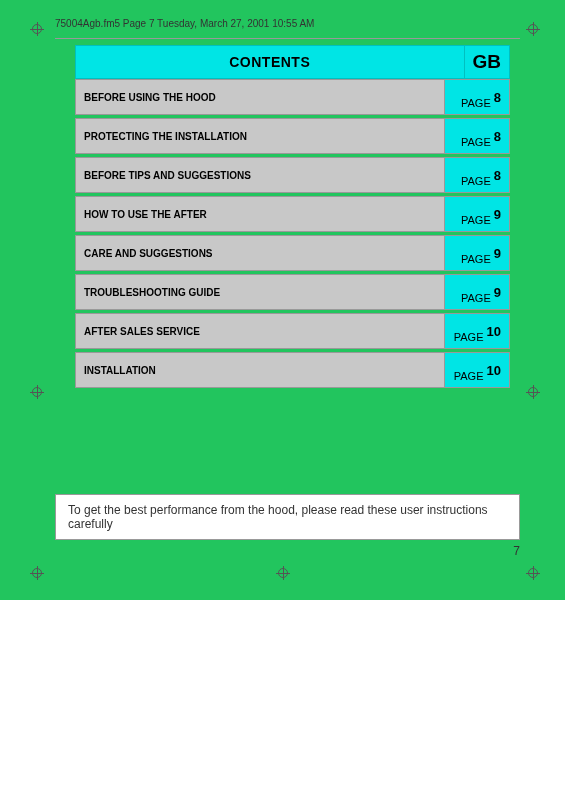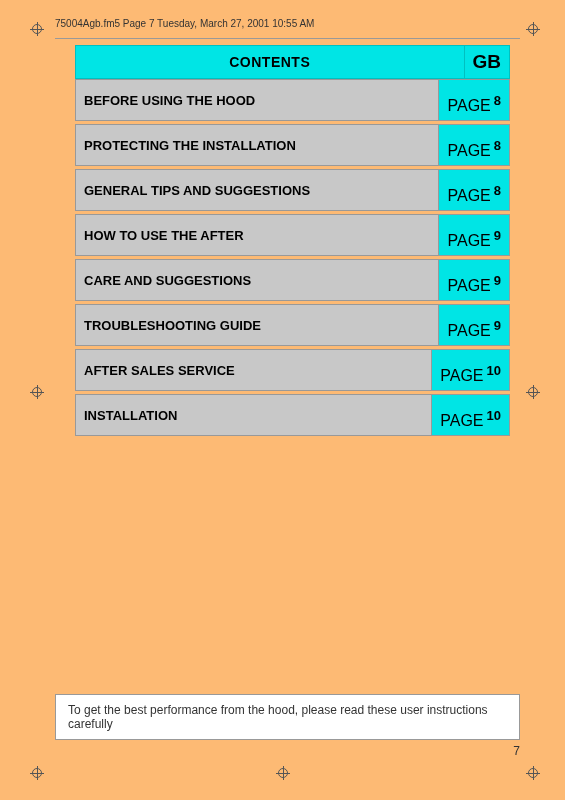--- a/index.html
+++ b/index.html
@@ -8,22 +8,22 @@
       width: 565px;
       height: 800px;
       background: #ffffff;
       font-family: Arial, Helvetica, sans-serif;
       position: relative;
       overflow: hidden;
     }
 
     .page-container {
       width: 565px;
-      height: 800px;
-      background: #fdba74;
+      height: 600px;
+      background: #22c55e;
       position: relative;
     }
 
     
     .header-bar {
       position: absolute;
       top: 18px;
       left: 55px;
       right: 30px;
       font-size: 10px;
@@ -107,40 +107,40 @@
     .toc-item {
       display: flex;
       align-items: stretch;
       margin-bottom: 3px;
       border: 1px solid #999;
     }
     .toc-label {
       background: #c8c8c8;
       flex: 1;
       padding: 5px 8px;
-      font-size: 13px;
+      font-size: 10px;
       font-weight: bold;
       color: #000;
       display: flex;
       align-items: center;
     }
     .toc-page {
       background: #00e5e5;
       padding: 5px 8px;
       font-size: 11px;
       font-weight: bold;
       color: #000;
       display: flex;
       align-items: center;
       justify-content: flex-end;
       min-width: 65px;
       border-left: 1px solid #999;
     }
     .toc-page .page-word {
-      font-size: 16px;
+      font-size: 11px;
       font-weight: normal;
       margin-right: 3px;
       margin-top: 12px;
     }
     .toc-page .page-num {
       font-size: 13px;
       font-weight: bold;
     }
 
     
@@ -234,21 +234,21 @@
       </div>
     </div>
         <div class="toc-item">
       <div class="toc-label">PROTECTING THE INSTALLATION</div>
       <div class="toc-page">
         <span class="page-word">PAGE</span>
         <span class="page-num">8</span>
       </div>
     </div>
         <div class="toc-item">
-      <div class="toc-label">GENERAL TIPS AND SUGGESTIONS</div>
+      <div class="toc-label">BEFORE TIPS AND SUGGESTIONS</div>
       <div class="toc-page">
         <span class="page-word">PAGE</span>
         <span class="page-num">8</span>
       </div>
     </div>
         <div class="toc-item">
       <div class="toc-label">HOW TO USE THE AFTER</div>
       <div class="toc-page">
         <span class="page-word">PAGE</span>
         <span class="page-num">9</span>

